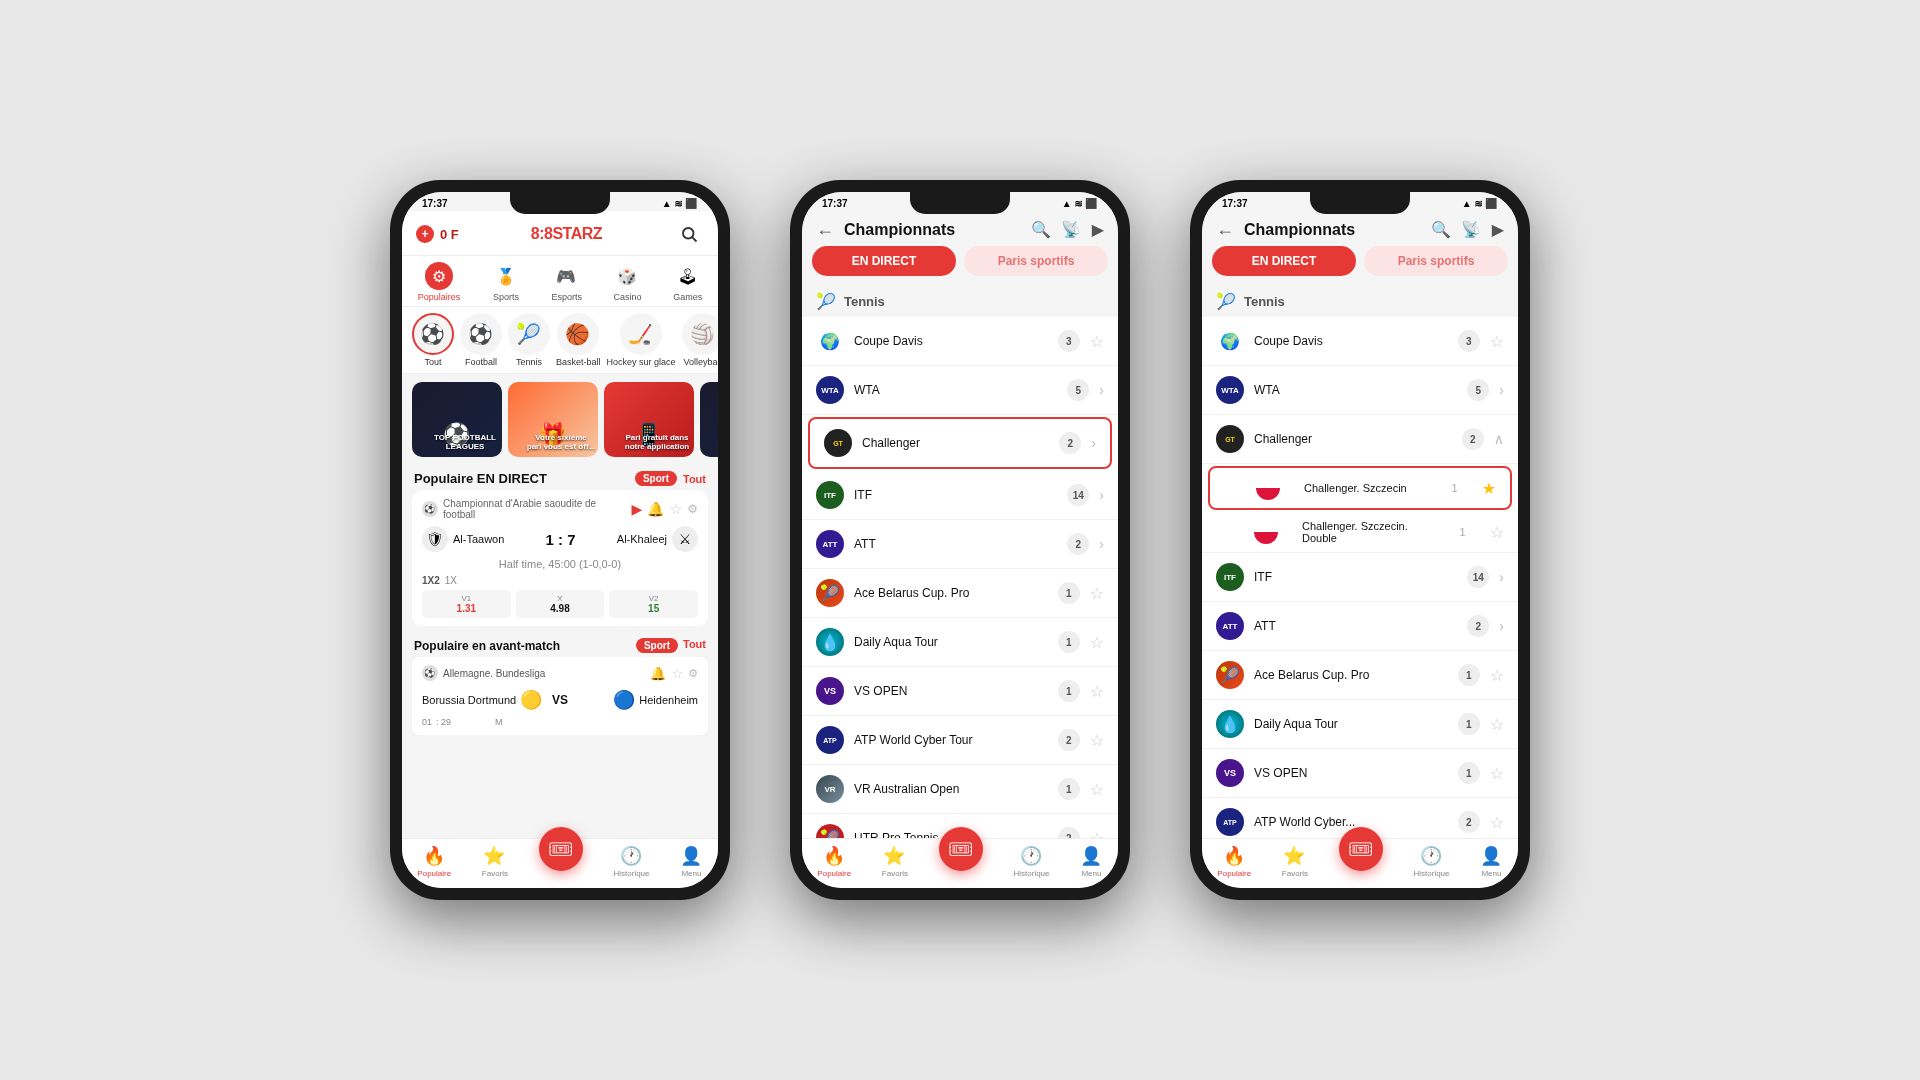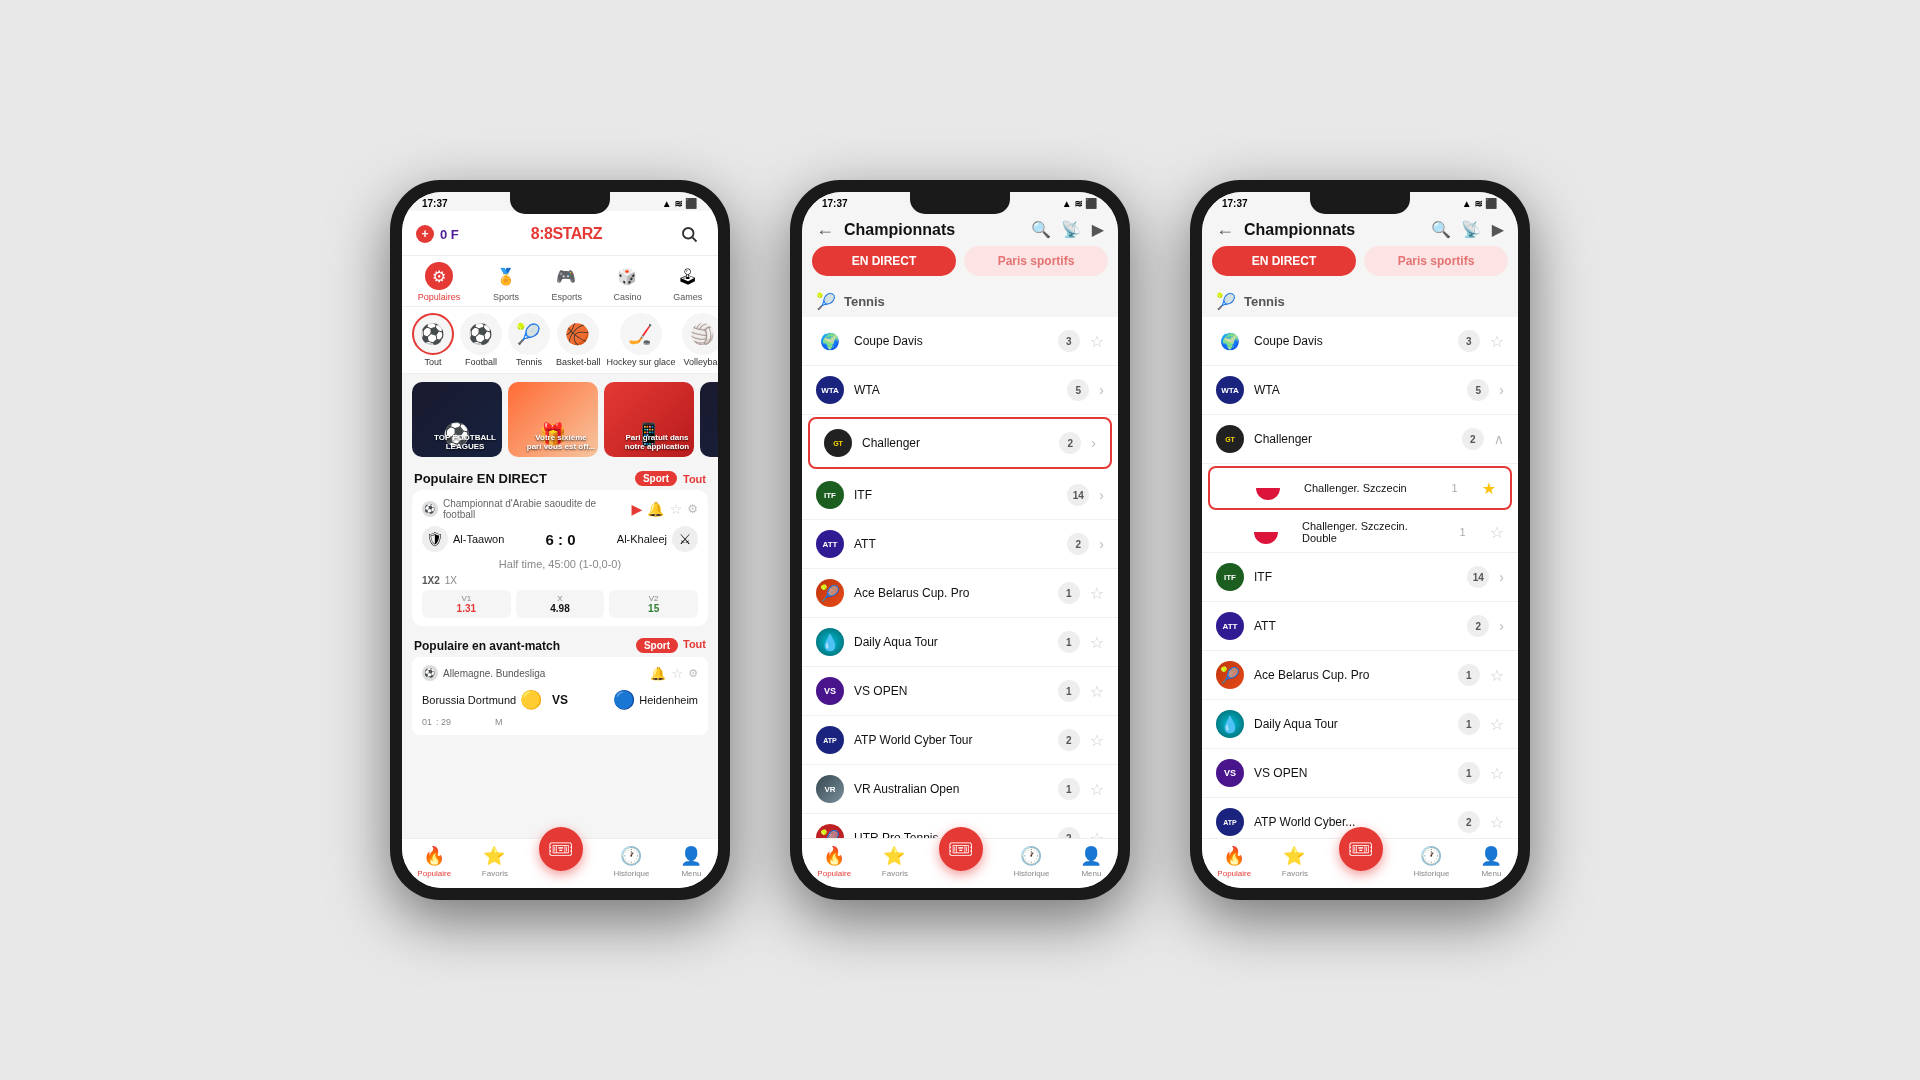--- a/index.html
+++ b/index.html
@@ -82,21 +82,21 @@
       color: white;
       border-radius: 50%;
       width: 18px;
       height: 18px;
       display: flex;
       align-items: center;
       justify-content: center;
       font-size: 12px;
       font-weight: 700;
     }
-    .zero-text { font-size: 13px; font-weight: 600; color: #4c1d95; }
+    .zero-text { font-size: 13px; font-weight: 600; color: #b91c1c; }
     .logo-text { font-size: 16px; font-weight: 900; color: #e53935; letter-spacing: -0.5px; }
     .search-icon-btn {
       width: 30px; height: 30px;
       display: flex; align-items: center; justify-content: center;
       cursor: pointer;
     }
 
     
     .nav-icons-row {
       background: #fff;
@@ -605,21 +605,21 @@
             <span style="font-size:14px;color:#888;">🔔</span>
             <span style="font-size:14px;color:#ccc;">☆</span>
             <span style="font-size:12px;color:#bbb;">⚙</span>
           </div>
           <div class="match-teams">
             <div style="display:flex;align-items:center;gap:5px;">
               <div class="team-logo">🛡</div>
               <span class="team-name">Al-Taawon</span>
             </div>
             <div class="score-block">
-              <span class="score-text">6 : 0</span>
+              <span class="score-text">1 : 7</span>
             </div>
             <div style="display:flex;align-items:center;gap:5px;">
               <span class="team-name">Al-Khaleej</span>
               <div class="team-logo">⚔</div>
             </div>
           </div>
           <div class="half-time" style="text-align:center;margin-bottom:5px;">Half time, 45:00 (1-0,0-0)</div>
           <div style="display:flex;align-items:center;gap:5px;margin-bottom:4px;text-align:right;">
             <span style="font-size:10px;color:#555;font-weight:600;">1X2</span>
             <span style="font-size:10px;color:#888;">1X</span>

